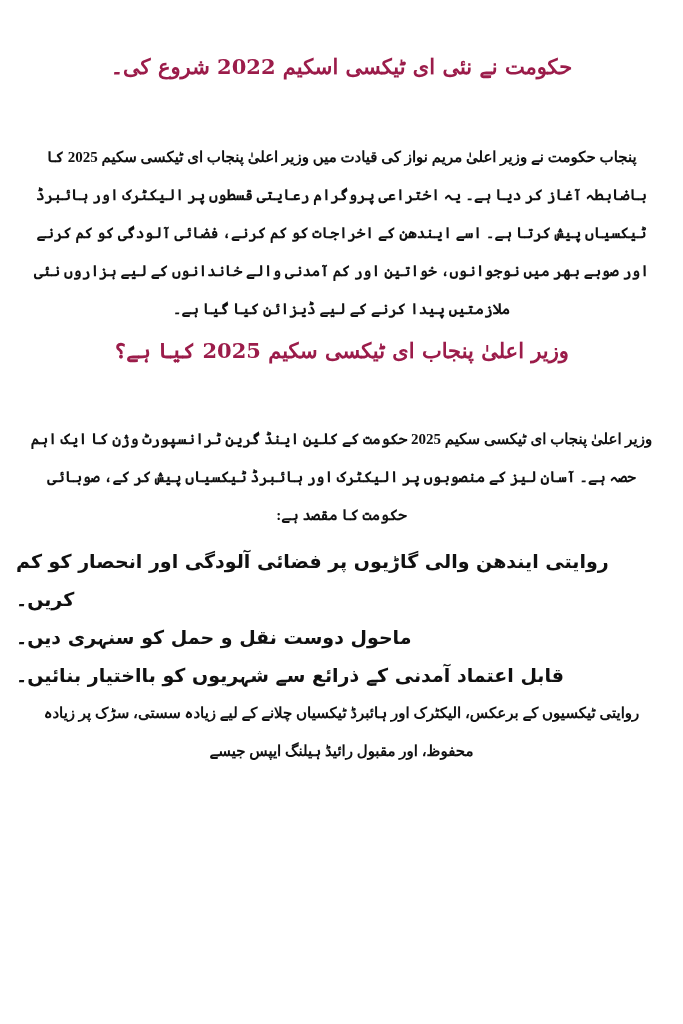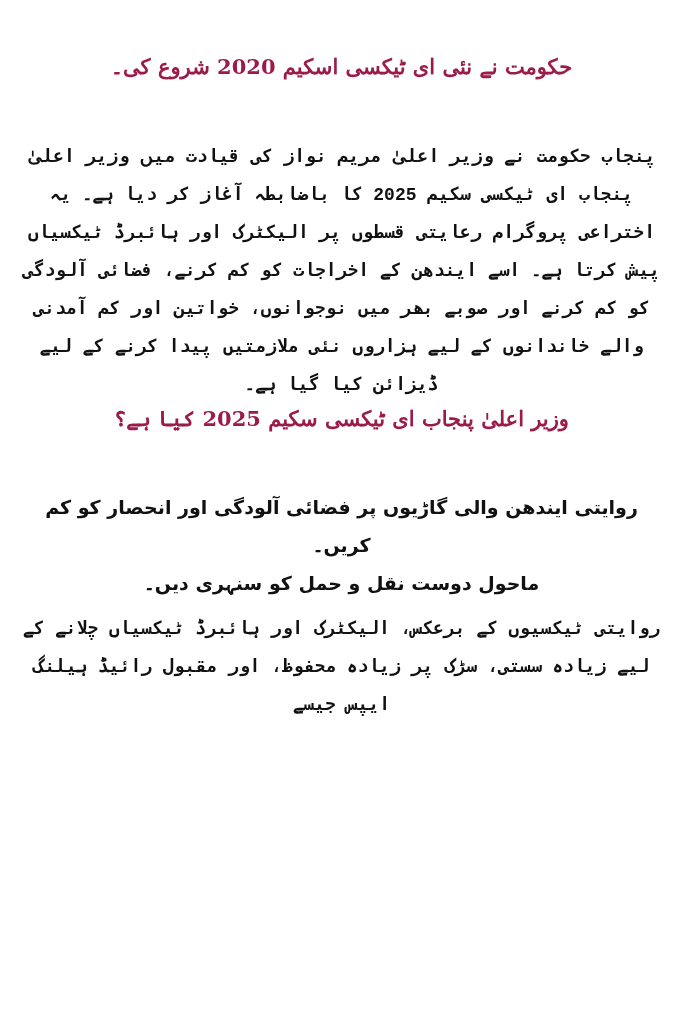--- a/index.html
+++ b/index.html
@@ -30,56 +30,58 @@
     }
     .heading.h1 {
       padding-top: 52px;
       margin-bottom: 56px;
     }
     .heading.h2 {
       margin-bottom: 54px;
     }
     .para {
       text-align: center;
-      font-family: Liberation Mono, monospace;
-      font-size: 18px;
+      font-family: Liberation Serif, serif;
+      font-size: 15px;
       line-height: 38px;
-      margin: 0;
+      margin: 8px;
       font-weight: bold;
       letter-spacing: -0.3px;
     }
     .para + .para {
       margin-top: 36px;
     }
     .list {
       list-style: none;
-      margin: 8px;
+      margin: 0;
       padding: 0;
-      text-align: center;
+      text-align: left;
     }
     .list li {
       font-size: 19px;
       line-height: 38px;
       font-weight: bold;
       letter-spacing: -0.3px;
     }
     .para.tight {
       margin-top: 0;
     }
   </style>
 </head>
 <body>
 
 <div class="page">
-  <h1 class="heading h1">حکومت نے نئی ای ٹیکسی اسکیم 2020 شروع کی۔</h1>
+  <h1 class="heading h1">حکومت نے نئی ای ٹیکسی اسکیم 2022 شروع کی۔</h1>
 
   <p class="para">پنجاب حکومت نے وزیر اعلیٰ مریم نواز کی قیادت میں وزیر اعلیٰ پنجاب ای ٹیکسی سکیم 2025 کا باضابطہ آغاز کر دیا ہے۔ یہ اختراعی پروگرام رعایتی قسطوں پر الیکٹرک اور ہائبرڈ ٹیکسیاں پیش کرتا ہے۔ اسے ایندھن کے اخراجات کو کم کرنے، فضائی آلودگی کو کم کرنے اور صوبے بھر میں نوجوانوں، خواتین اور کم آمدنی والے خاندانوں کے لیے ہزاروں نئی ملازمتیں پیدا کرنے کے لیے ڈیزائن کیا گیا ہے۔</p>
 
   <h2 class="heading h2">وزیر اعلیٰ پنجاب ای ٹیکسی سکیم 2025 کیا ہے؟</h2>
 
+  <p class="para">وزیر اعلیٰ پنجاب ای ٹیکسی سکیم 2025 حکومت کے کلین اینڈ گرین ٹرانسپورٹ وژن کا ایک اہم حصہ ہے۔ آسان لیز کے منصوبوں پر الیکٹرک اور ہائبرڈ ٹیکسیاں پیش کر کے، صوبائی حکومت کا مقصد ہے:</p>
 
   <ul class="list">
     <li>روایتی ایندھن والی گاڑیوں پر فضائی آلودگی اور انحصار کو کم کریں۔</li>
     <li>ماحول دوست نقل و حمل کو سنہری دیں۔</li>
+    <li>قابل اعتماد آمدنی کے ذرائع سے شہریوں کو بااختیار بنائیں۔</li>
   </ul>
 
   <p class="para tight"><span>روایتی ٹیکسیوں کے برعکس، الیکٹرک اور ہائبرڈ ٹیکسیاں چلانے کے لیے زیادہ سستی، سڑک پر زیادہ محفوظ، اور مقبول رائیڈ ہیلنگ ایپس جیسے </span></p>
 </div>
 
 </body></html>

